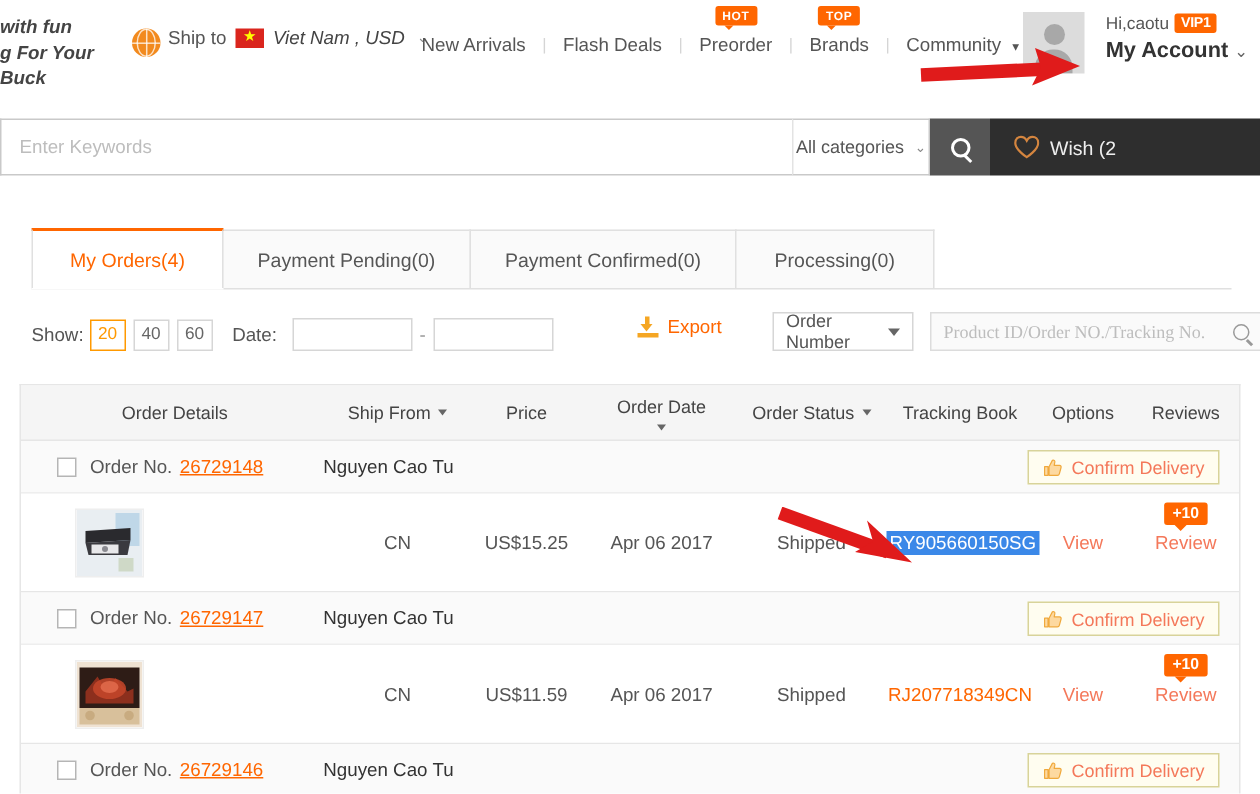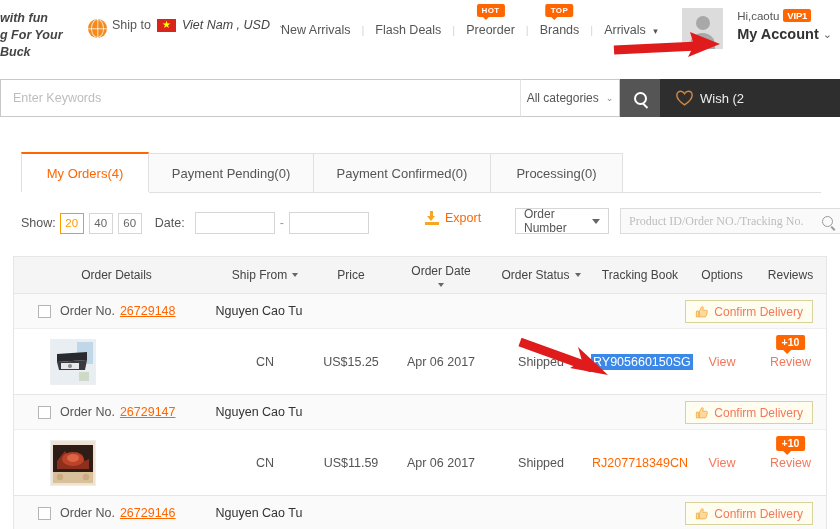--- a/index.html
+++ b/index.html
@@ -124,21 +124,21 @@
     flex: 1; border: 1px solid #c9c9c9; border-right: none; background: #fff;
     display: flex; align-items: center;
   }
   .search-input-wrap input {
     border: none; outline: none; width: 100%; height: 100%;
     padding: 0 12px; font-size: 12.5px; font-family: "Liberation Sans", sans-serif;
     color: #333; background: transparent;
   }
   .search-input-wrap input::placeholder { color: #bdbdbd; }
   .allcat {
-    width: 100px; border: 1px solid #c9c9c9; border-left: 1px solid #e3e3e3;
+    width: 92px; border: 1px solid #c9c9c9; border-left: 1px solid #e3e3e3;
     background: #fff; display: flex; align-items: center; justify-content: center;
     gap: 5px; font-size: 12px; color: #555; cursor: pointer;
   }
   .searchbtn {
     width: 40px; background: #555; display: flex; align-items: center;
     justify-content: center; cursor: pointer;
   }
   .mag {
     width: 13px; height: 13px; border: 2.2px solid #fff; border-radius: 50%;
     position: relative;
@@ -353,21 +353,21 @@
         <span class="badge-tag">HOT</span>
         <span>Preorder</span>
       </span>
       <span class="sep">|</span>
       <span class="nl">
         <span class="badge-tag">TOP</span>
         <span>Brands</span>
       </span>
       <span class="sep">|</span>
       <span class="nl">
-        <span>Arrivals</span>
+        <span>Community</span>
         <span style="font-size:9px;color:#555;margin-left:4px;">▾</span>
       </span>
     </div>
 
     <div class="account">
       <div class="avatar">
         <div class="head"></div>
           <div class="body"></div>
       </div>
       <div class="acct-txt">

